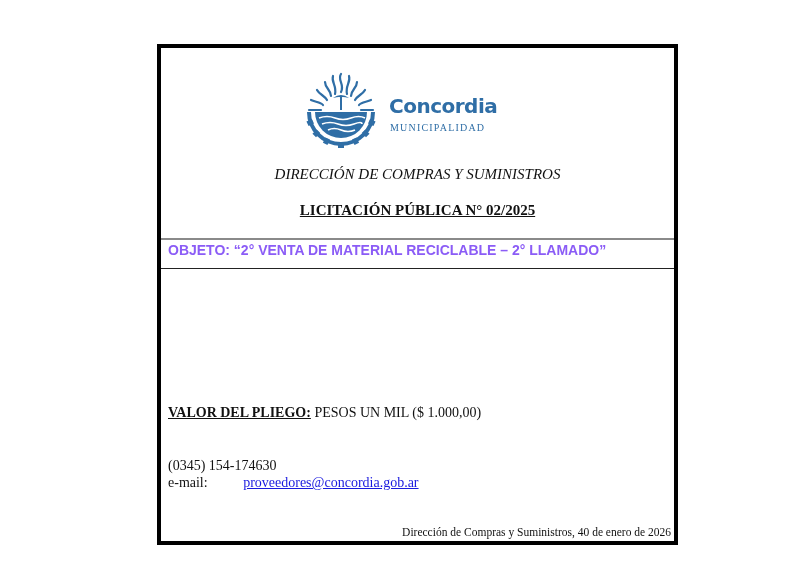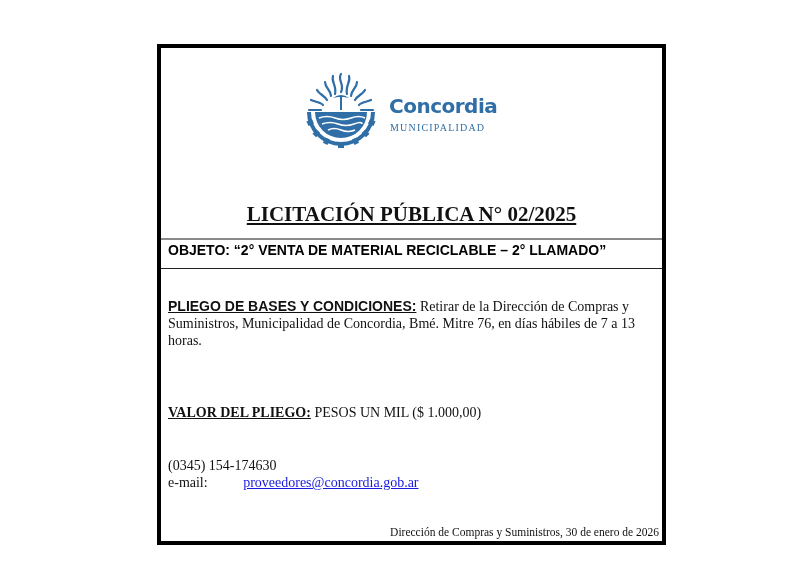--- a/index.html
+++ b/index.html
@@ -1,20 +1,20 @@
 <!DOCTYPE html>
 <html><head>
   <meta charset="utf-8">
   <style>
     html, body { margin: 0; padding: 0; background: #ffffff; }
     body { width: 809px; height: 580px; position: relative; overflow: hidden; }
     .frame {
       position: absolute; left: 157px; top: 44px;
       width: 501px; height: 493px;
-      border: 4px solid #000; background: #fff;
+      border: 4px solid #000; background: #fff; padding-left: 12px;
     }
     .logo {
       position: absolute; left: 140px; top: 20px;
       width: 220px; height: 80px;
     }
     .logo svg.emblem { position: absolute; left: 0; top: 0; }
     .logo .brand {
       position: absolute; left: 88px; top: 26px;
       font-family: "DejaVu Sans", sans-serif; font-weight: bold;
       font-size: 20px; color: #2f6ea6; letter-spacing: -0.5px;
@@ -25,29 +25,29 @@
       font-size: 10px; color: #2f6ea6; letter-spacing: 1.2px;
     }
     .dept {
       position: absolute; left: 0; right: 0; top: 118px; text-align: center;
       font-family: "Liberation Serif", serif; font-style: italic;
       font-size: 15px; color: #111;
     }
     .title {
       position: absolute; left: 0; right: 0; top: 154px; text-align: center;
       font-family: "Liberation Serif", serif; font-weight: bold;
-      font-size: 21px; color: #111; text-decoration: underline;
+      font-size: 15px; color: #111; text-decoration: underline;
     }
     .line-gray {
       position: absolute; left: 0; right: 0; top: 190px; height: 2px; background: #8a8a8a;
     }
     .objeto {
       position: absolute; left: 7px; right: 4px; top: 194px;
       font-family: "Liberation Sans", sans-serif; font-weight: bold;
-      font-size: 14px; color: #000000;
+      font-size: 14px; color: #8b5cf6;
     }
     .line-dark {
       position: absolute; left: 0; right: 0; top: 220px; height: 1px; background: #222;
     }
     .body-text {
       position: absolute; left: 7px; right: 4px;
       font-family: "Liberation Serif", serif; font-size: 14px; color: #111;
       line-height: 17px;
     }
     .lbl-sans {
@@ -98,37 +98,35 @@
         <rect x="37" y="75" width="6" height="5"></rect>
         <rect x="52" y="71" width="6" height="5" transform="rotate(65 55 73)"></rect>
         <rect x="62" y="63" width="6" height="5" transform="rotate(45 65 65)"></rect>
         <rect x="68" y="52" width="6" height="5" transform="rotate(25 71 54)"></rect>
       </g>
     </svg>
     <div class="brand">Concordia</div>
     <div class="sub">MUNICIPALIDAD</div>
   </div>
 
+  <div class="dept">DIRECCIÓN DE COMPRAS Y SUMINISTROS</div>
   <div class="title">LICITACIÓN PÚBLICA N° 02/2025</div>
 
   <div class="line-gray"></div>
   <div class="objeto">OBJETO: “2° VENTA DE MATERIAL RECICLABLE – 2° LLAMADO”</div>
   <div class="line-dark"></div>
 
-  <div class="body-text" style="top:250px;">
-    <span class="lbl-sans">PLIEGO DE BASES Y CONDICIONES:</span><span> Retirar de la Dirección de Compras y Suministros, Municipalidad de Concordia, Bmé. Mitre 76, en días hábiles de 7 a 13  horas.</span>
-  </div>
 
 
   <div class="body-text" style="top:356px;">
     <span class="lbl-serif">VALOR DEL PLIEGO:</span><span> PESOS UN MIL ($ 1.000,00)</span>
   </div>
 
   <div class="body-text" style="top:409px;">
     <div class="u">(0345) 154-174630</div>
     <div>
       <span class="u">e-mail:</span>
       <span class="link">proveedores@concordia.gob.ar</span>
     </div>
   </div>
 
-  <div class="footer">Dirección de Compras y Suministros,  30 de enero de 2026</div>
+  <div class="footer">Dirección de Compras y Suministros,  40 de enero de 2026</div>
 </div>
 
 </body></html>

